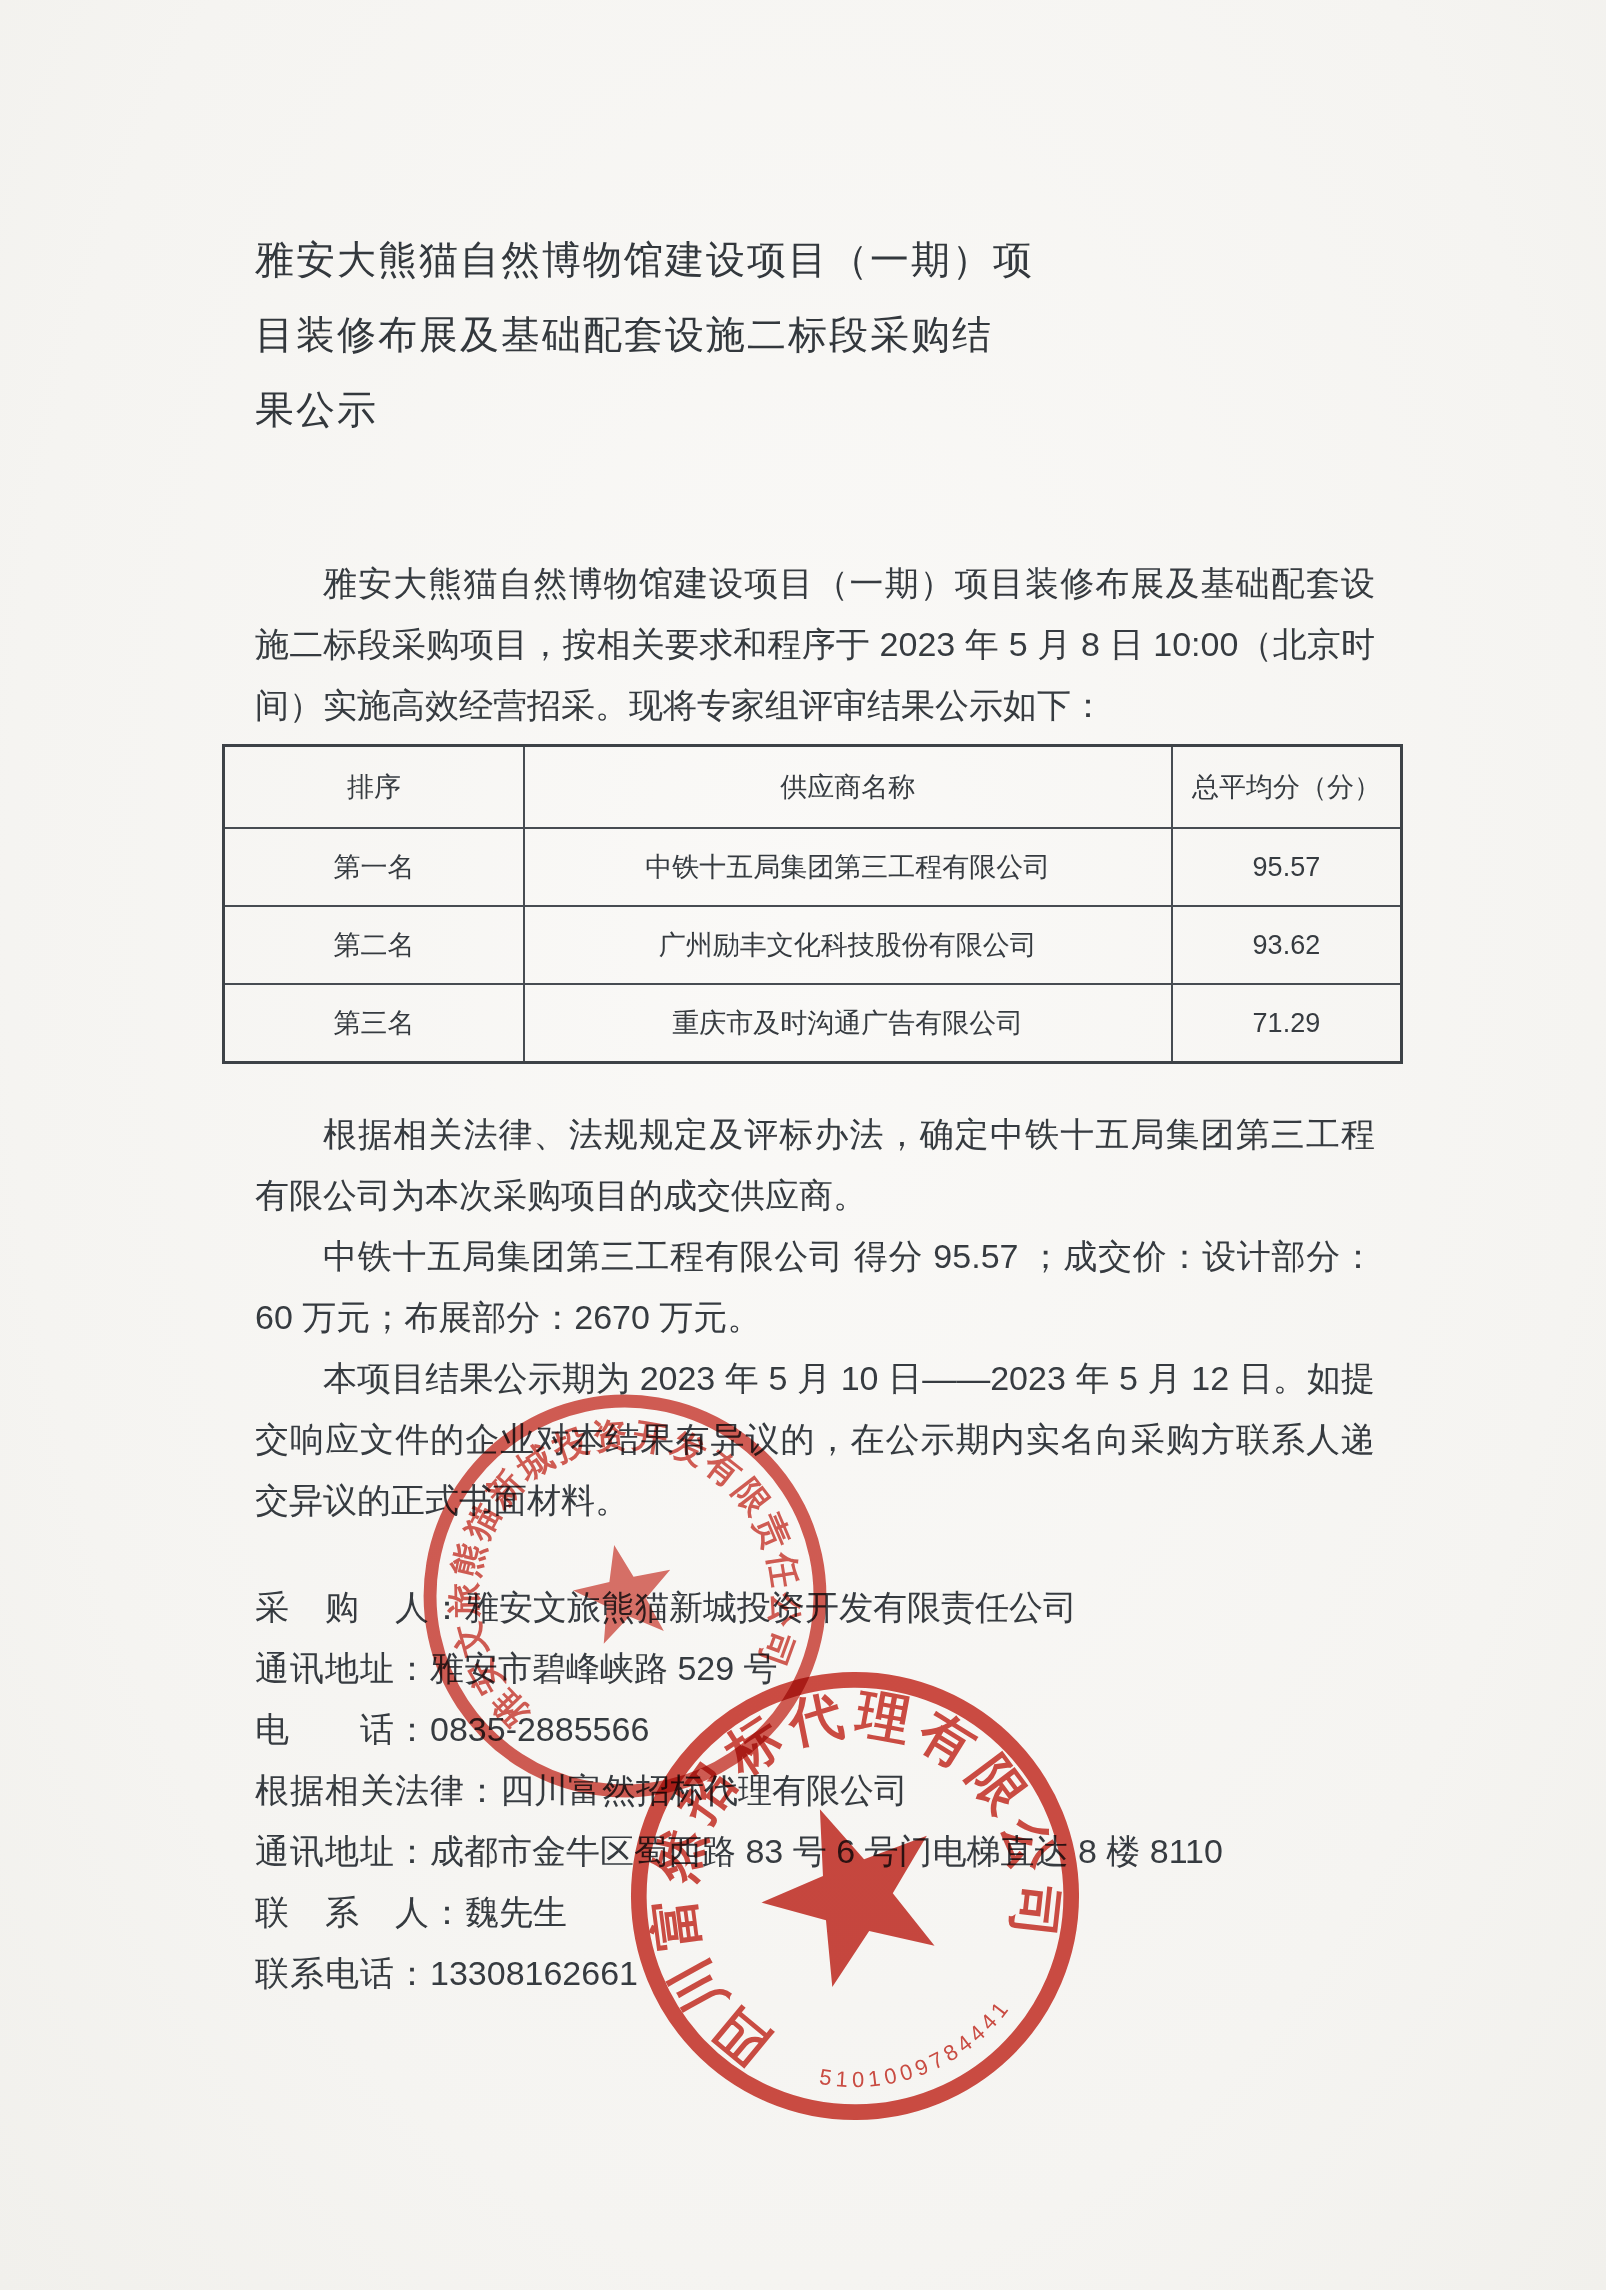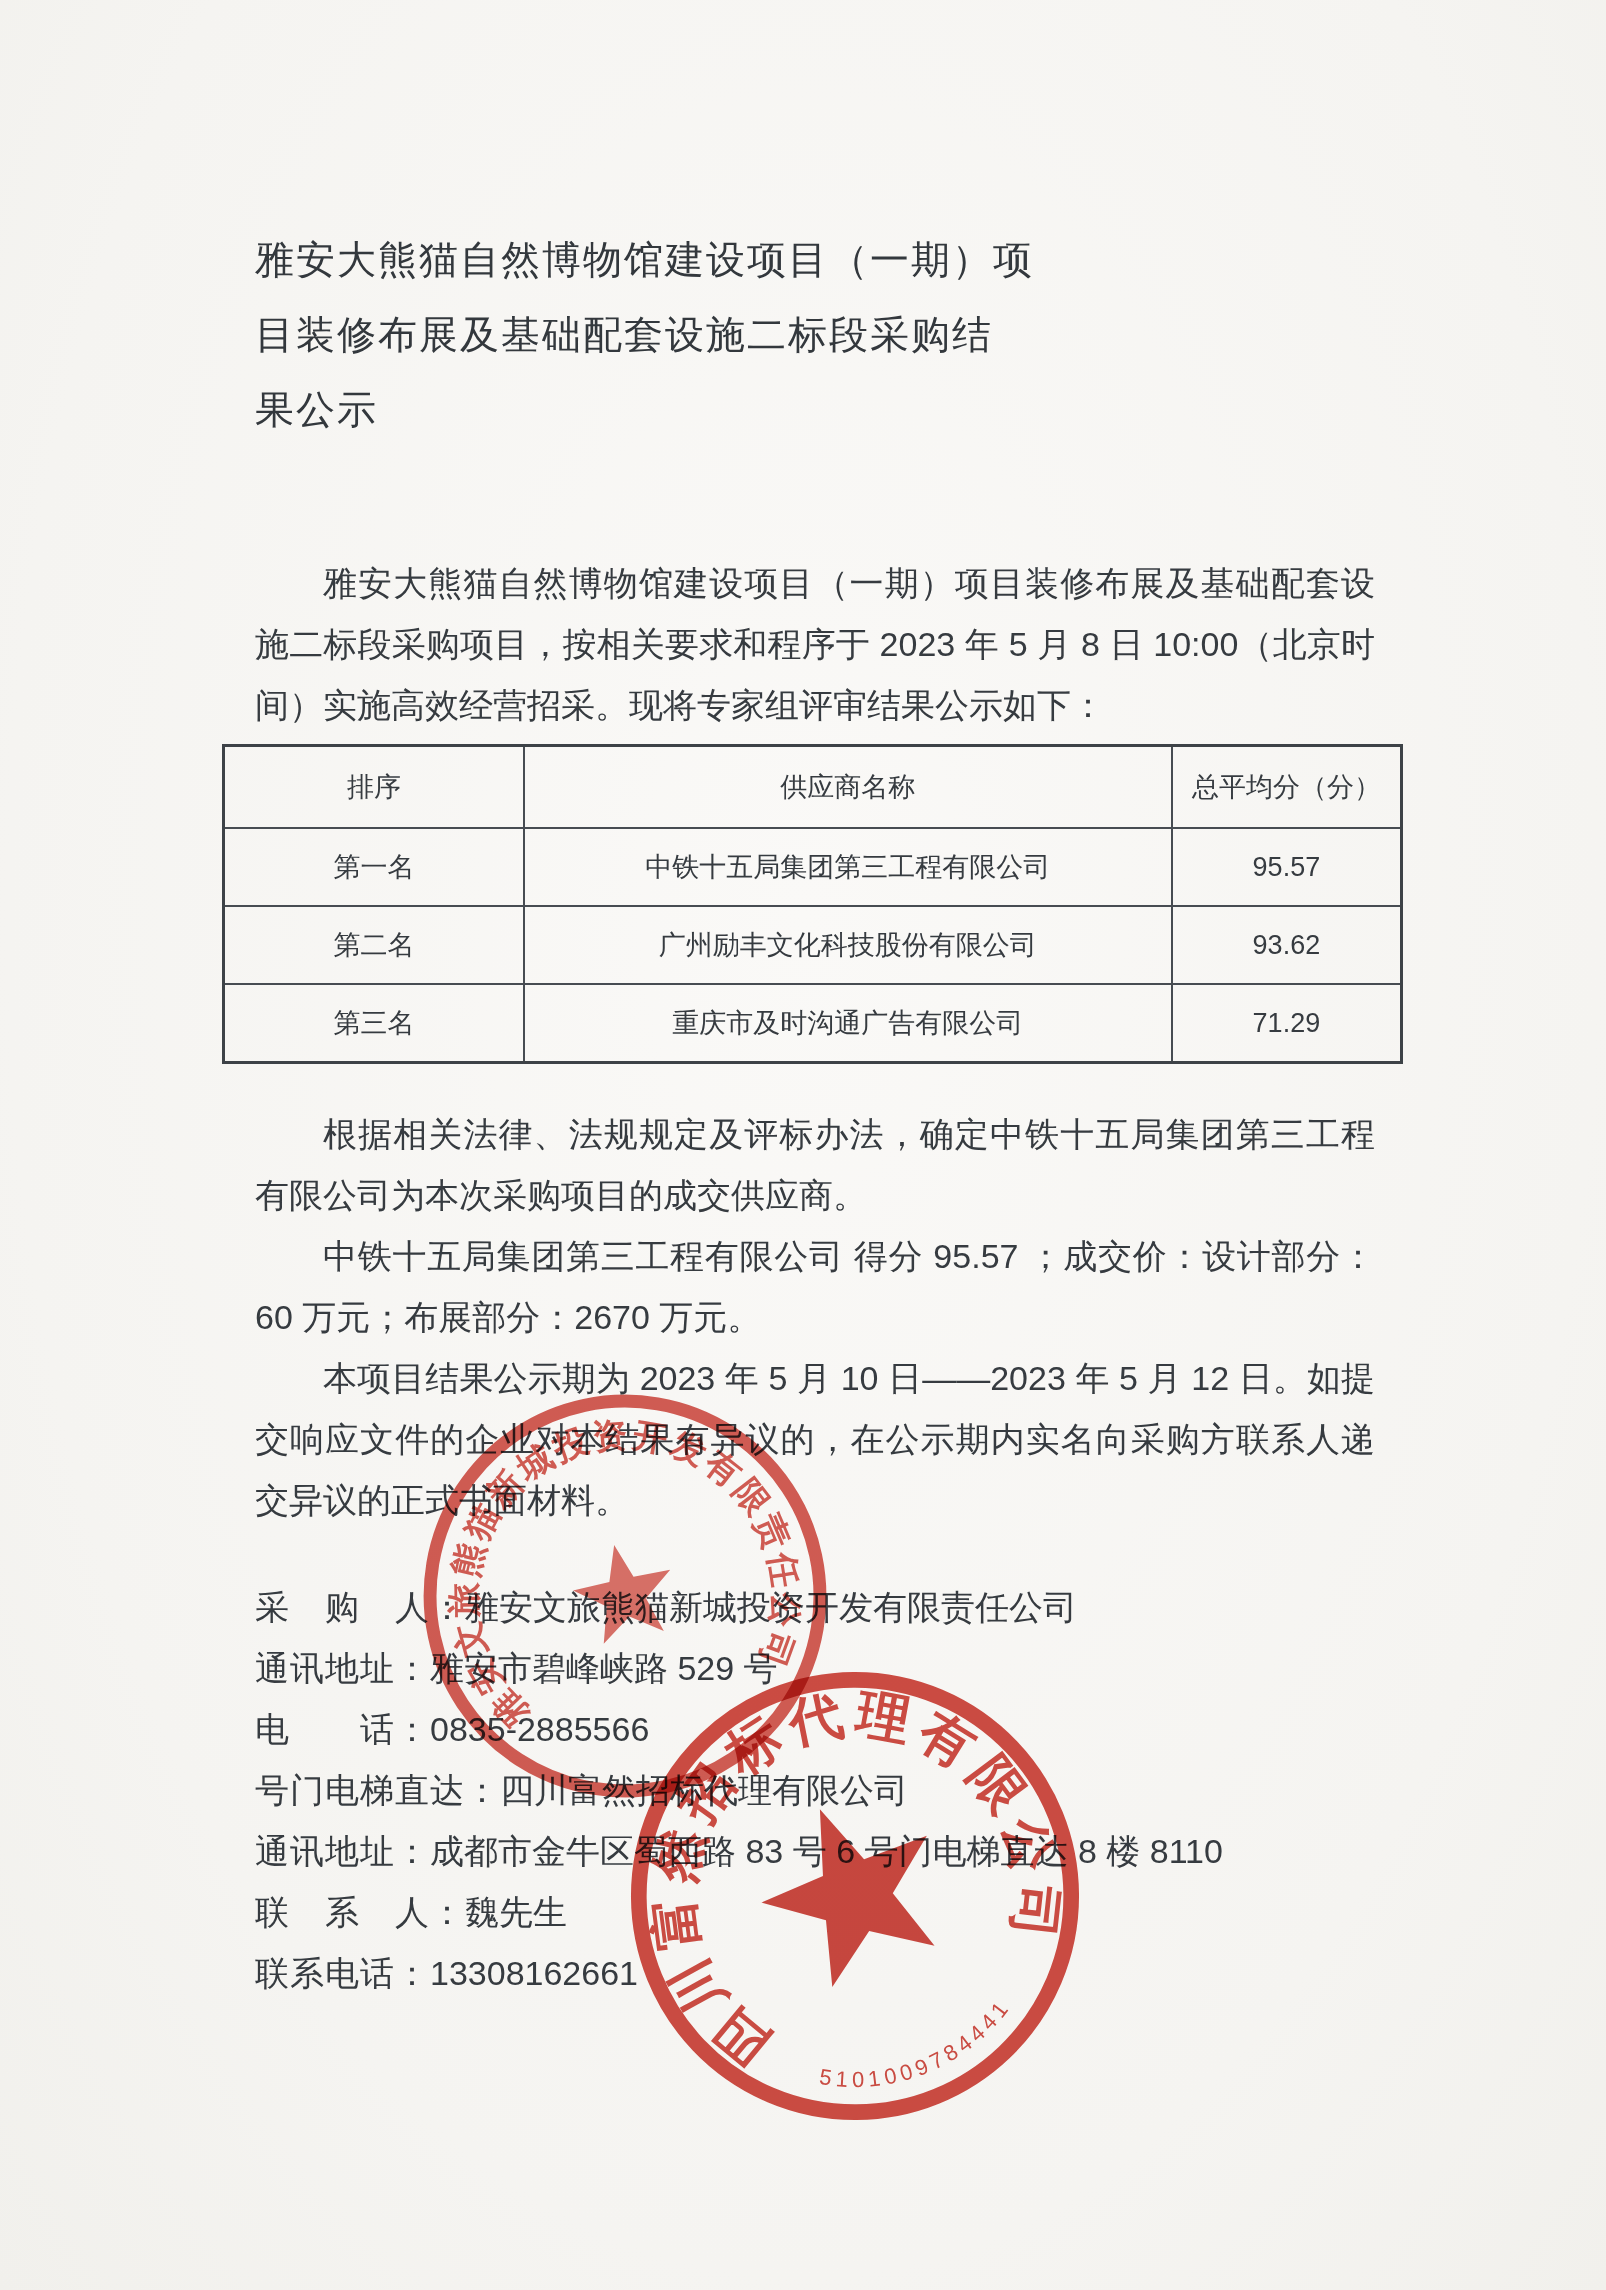--- a/index.html
+++ b/index.html
@@ -96,21 +96,21 @@
     </div>
 
     <p class="para" id="p2">根据相关法律、法规规定及评标办法，确定中铁十五局集团第三工程有限公司为本次采购项目的成交供应商。</p>
     <p class="para" id="p3">中铁十五局集团第三工程有限公司 得分 95.57 ；成交价：设计部分：60 万元；布展部分：2670 万元。</p>
     <p class="para" id="p4">本项目结果公示期为 2023 年 5 月 10 日——2023 年 5 月 12 日。如提交响应文件的企业对本结果有异议的，在公示期内实名向采购方联系人递交异议的正式书面材料。</p>
 
     <div class="contacts">
         <div class="cline"><span class="label">采　购　人：</span><span class="value">雅安文旅熊猫新城投资开发有限责任公司</span></div>
         <div class="cline"><span class="label">通讯地址：</span><span class="value">雅安市碧峰峡路 529 号</span></div>
         <div class="cline"><span class="label">电　　话：</span><span class="value">0835-2885566</span></div>
-        <div class="cline"><span class="label">号门电梯直达：</span><span class="value">四川富然招标代理有限公司</span></div>
+        <div class="cline"><span class="label">根据相关法律：</span><span class="value">四川富然招标代理有限公司</span></div>
         <div class="cline"><span class="label">通讯地址：</span><span class="value">成都市金牛区蜀西路 83 号 6 号门电梯直达 8 楼 8110</span></div>
         <div class="cline"><span class="label">联　系　人：</span><span class="value">魏先生</span></div>
         <div class="cline"><span class="label">联系电话：</span><span class="value">13308162661</span></div>
       </div>
   </div>
 
   <svg id="stamp1" class="stamp" viewBox="0 0 300 300">
     <defs>
       <path id="arcTop1" d="M 70.3,216.8 A 104,104 0 1 1 229.7,216.8" fill="none"></path>
       <path id="star5" d="M150,98 L162.3,133 L199.5,133.9 L170,156.5 L180.6,192.1 L150,171 L119.4,192.1 L130,156.5 L100.5,133.9 L137.7,133 Z"></path>

